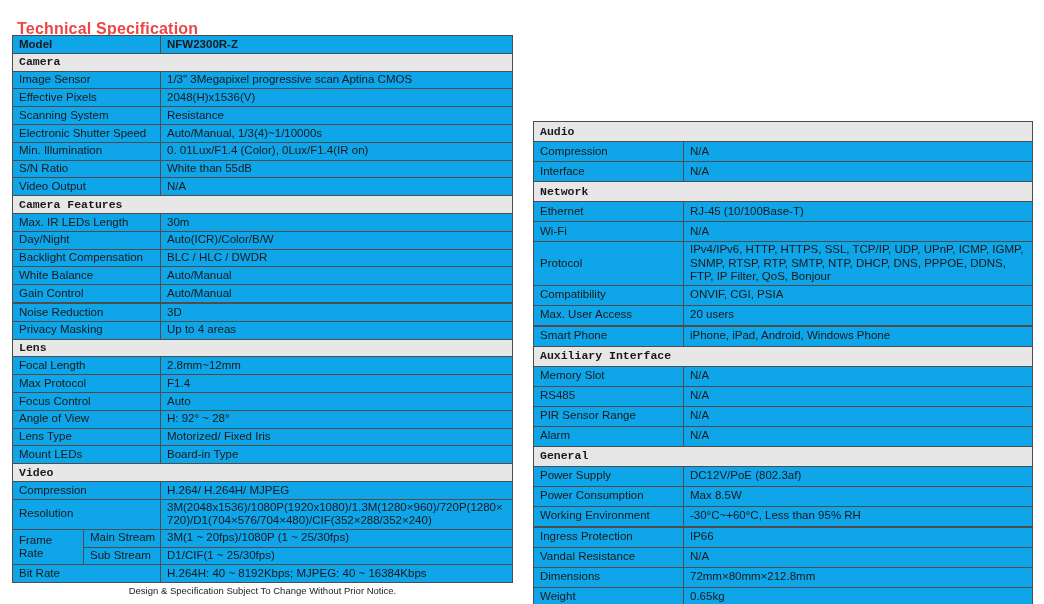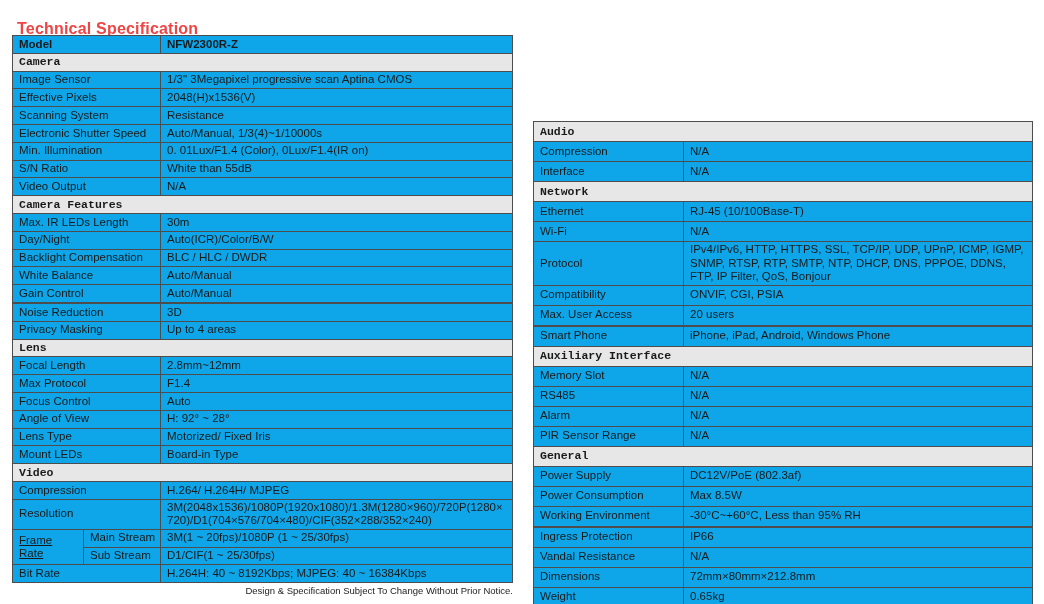--- a/index.html
+++ b/index.html
@@ -20,25 +20,25 @@
     line-height:13.5px;vertical-align:middle;
     padding:1px 4px 1px 6px;overflow:hidden;
   }
   table.left-spec{left:12px;top:35px;width:501px;}
   table.left-spec td{height:14.8px;}
   table.right-spec{left:533px;top:121px;width:500px;}
   table.right-spec td{height:17px;margin-top:48px;}
   tr.section-row td{background:#e7e7e7;font-weight:bold;font-family:Liberation Mono, monospace;}
   td.bold{font-weight:bold;}
   tr.thick-top td{border-top-width:2px;}
-  td.group-label{vertical-align:top;text-decoration:underline;}
+  td.group-label{vertical-align:top;}
   td.break-all{word-break:break-all;}
   .footer{
     position:absolute;left:12px;top:585px;width:501px;
-    text-align:right;font-size:9.5px;color:#222;
+    text-align:center;font-size:9.5px;color:#222;
   }
 </style>
 </head>
 <body>
 
 <div class="sheet">
 
   <h1 class="title">Technical Specification</h1>
 
   <table class="spec left-spec" id="left-table">
@@ -217,25 +217,25 @@
         </tr>
         <tr>
           <td colspan="1">Memory Slot</td>
           <td>N/A</td>
         </tr>
         <tr>
           <td colspan="1">RS485</td>
           <td>N/A</td>
         </tr>
         <tr>
+          <td colspan="1">PIR Sensor Range</td>
+          <td>N/A</td>
+        </tr>
+        <tr>
           <td colspan="1">Alarm</td>
-          <td>N/A</td>
-        </tr>
-        <tr>
-          <td colspan="1">PIR Sensor Range</td>
           <td>N/A</td>
         </tr>
         <tr class="section-row">
           <td colspan="2">General</td>
         </tr>
         <tr>
           <td colspan="1">Power Supply</td>
           <td>DC12V/PoE (802.3af)</td>
         </tr>
         <tr>

